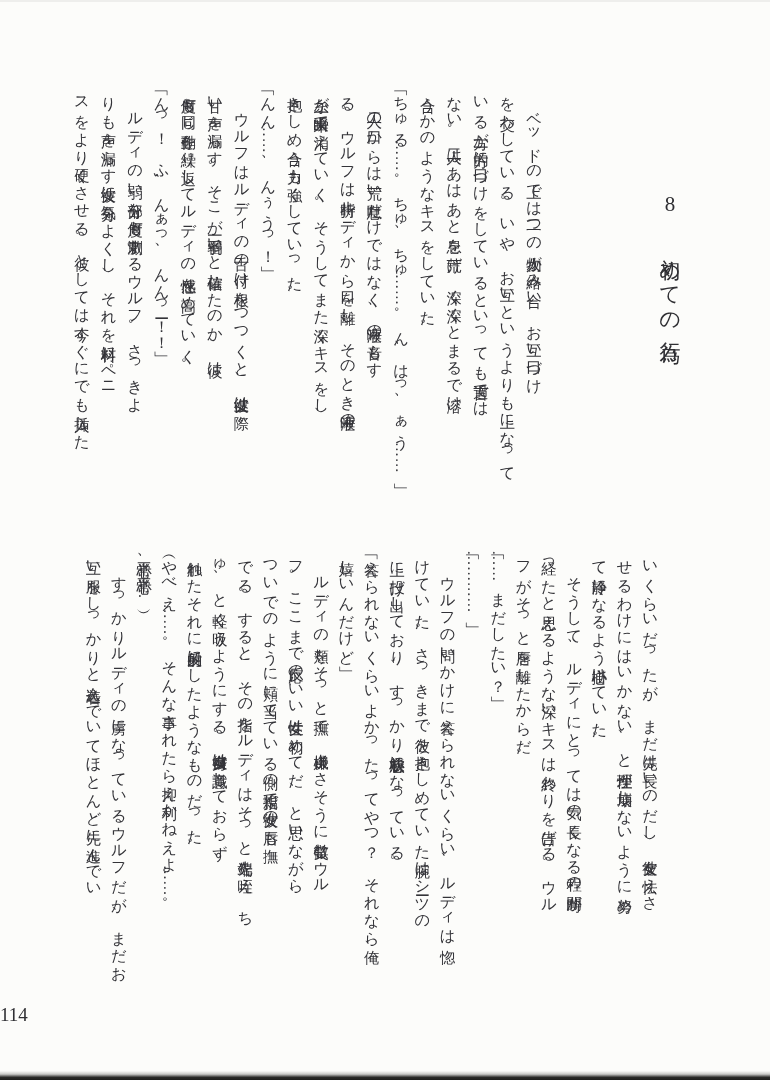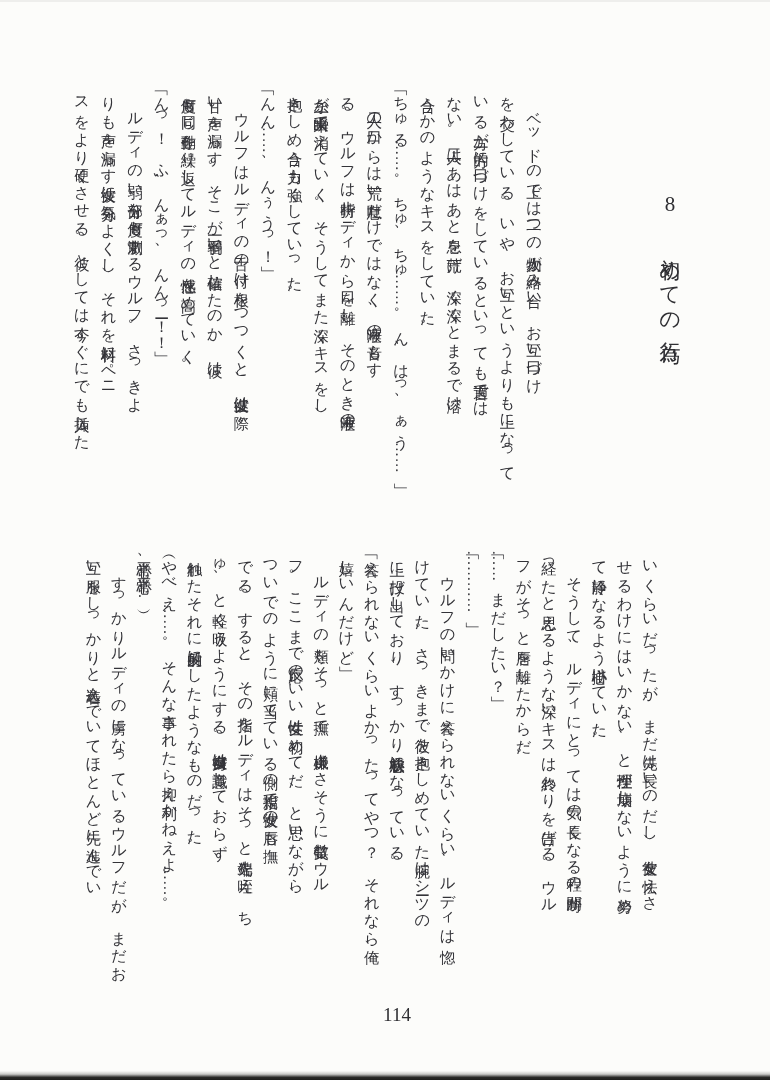--- a/index.html
+++ b/index.html
@@ -67,24 +67,22 @@
     text-orientation: upright;
     font-size: 21px;
     letter-spacing: 2.7px;
     color: #2f2f33;
   }
   .page-number {
     position: absolute;
     top: 1004px;
     left: 0;
     right: 0;
-    text-align: center;
     font-size: 19px;
     color: #2f2f33;
-    padding-left: 24px;
   }
 </style>
 </head>
 <body>
 
 <div class="page">
 
   <div class="scan-edge-top"></div>
 
   <div class="chapter-title">8　初めての行為</div>

